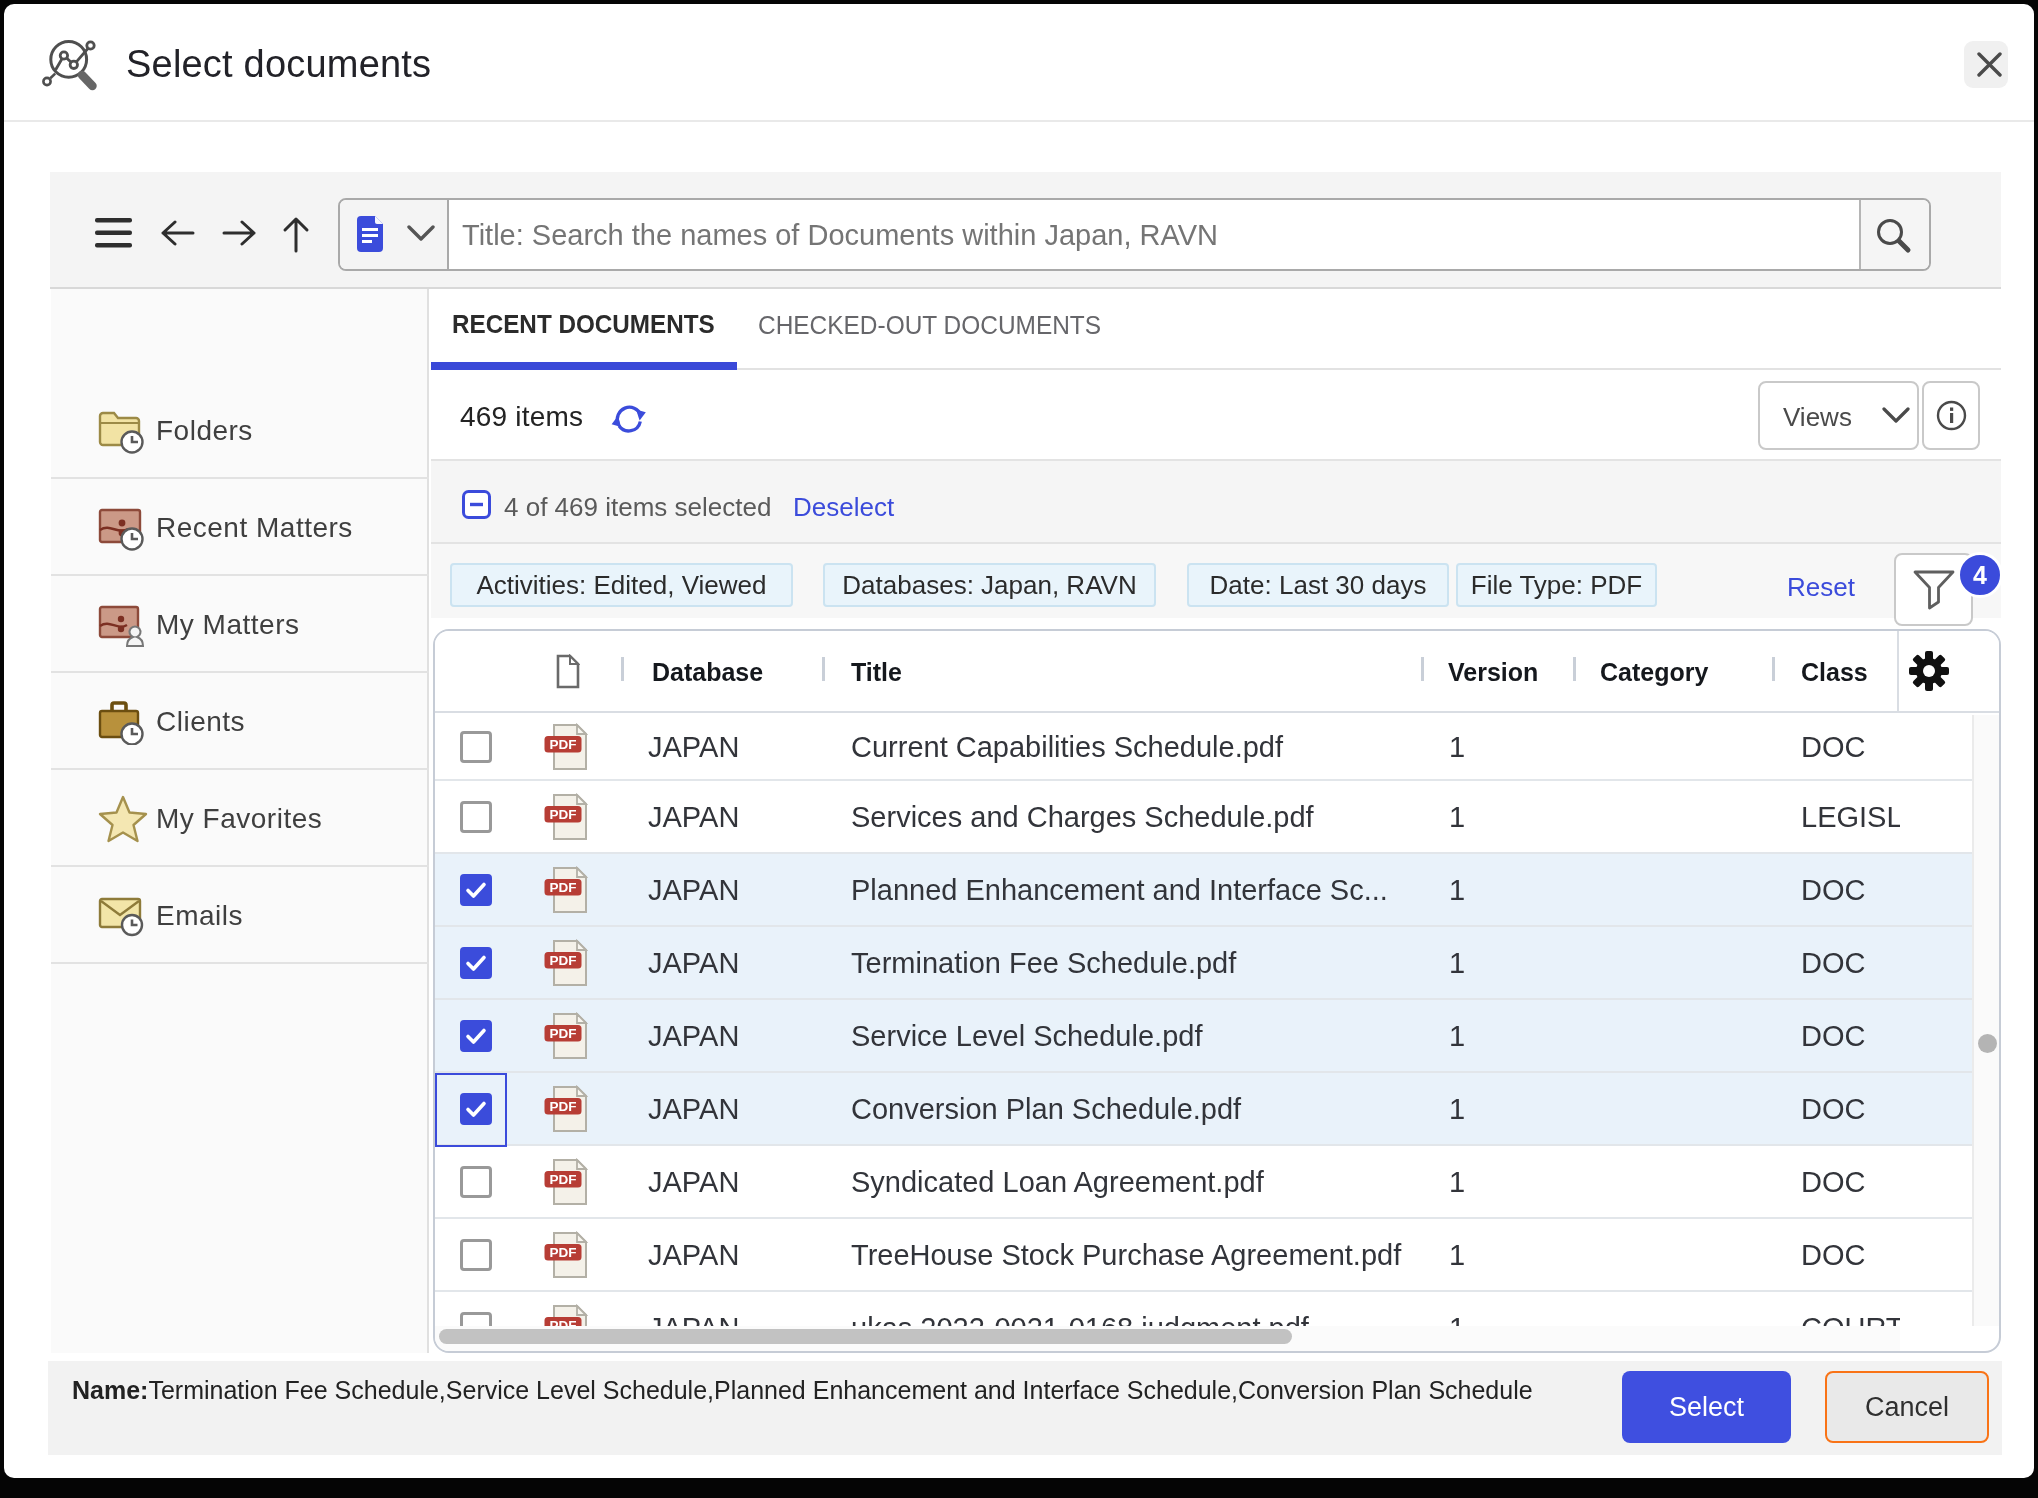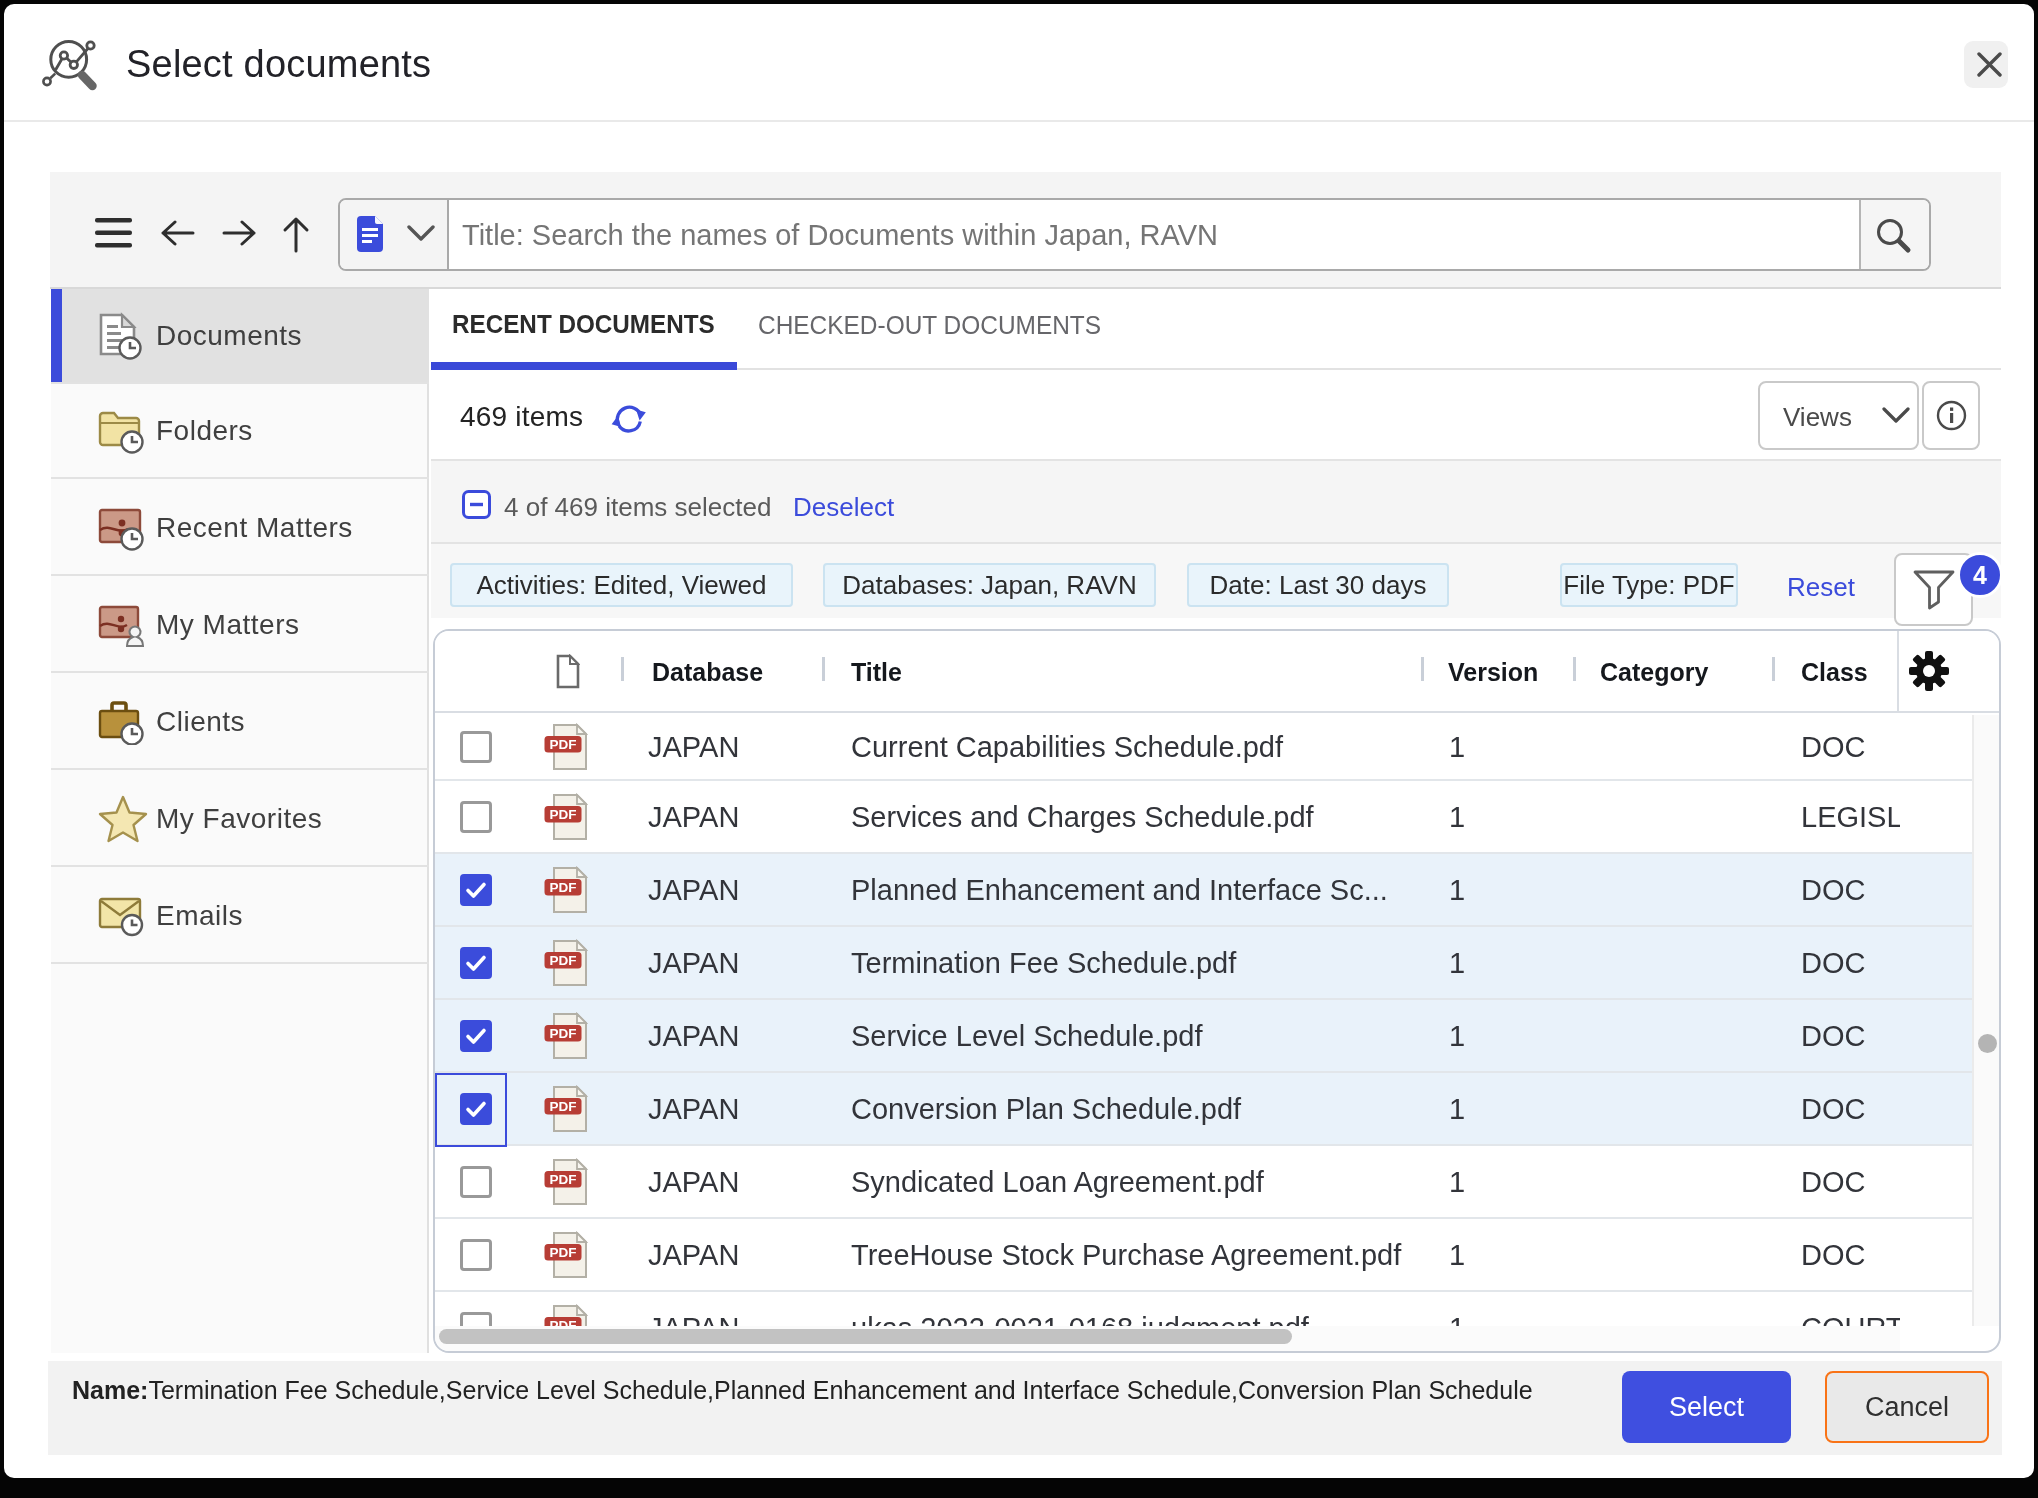--- a/index.html
+++ b/index.html
@@ -102,34 +102,20 @@
   <path d="M2 2 L14 14 L26 2" stroke="#555" stroke-width="3.4" fill="none" stroke-linecap="round" stroke-linejoin="round"></path>
 </svg>
 <div class="placeholder">Title: Search the names of Documents within Japan, RAVN</div>
 <svg class="abs" style="left:1875px;top:218px;" width="37" height="37" viewBox="0 0 37 37">
   <circle cx="15" cy="14" r="11.5" stroke="#4a4a4a" stroke-width="3" fill="none"></circle>
   <path d="M24 23 L33 32" stroke="#4a4a4a" stroke-width="5" stroke-linecap="round"></path>
 </svg>
 <div class="tbdivider"></div>
 
 <div class="sidebar">
-  <div class="sideitem" style="top:0px;background:#e1e1e1;">
-    <div class="abs" style="left:0;top:0;width:11px;height:93px;background:#3b4bdb;"></div>
-    <svg class="sideicon" width="44" height="48" viewBox="0 0 44 48">
-      <path d="M3 3 H24 L36 15 V42 H3 Z" fill="#fff" stroke="#8a8a8a" stroke-width="2.6"></path>
-      <path d="M24 3 L36 15 H24 Z" fill="#d9d9d9" stroke="#8a8a8a" stroke-width="2.2"></path>
-      <rect x="9" y="13" width="11" height="3" fill="#8a8a8a"></rect>
-      <rect x="9" y="20" width="14" height="3" fill="#8a8a8a"></rect>
-      <rect x="9" y="27" width="17" height="3" fill="#8a8a8a"></rect>
-      <rect x="9" y="34" width="13" height="3" fill="#8a8a8a"></rect>
-      <circle cx="32" cy="36" r="10.5" fill="#fff" stroke="#5a5a5a" stroke-width="2.4"></circle>
-      <path d="M32 30 V36 H38" stroke="#5a5a5a" stroke-width="2.6" fill="none"></path>
-    </svg>
-    <div class="sidelabel">Documents</div>
-  </div>
   <div class="sideitem" style="top:95px;">
     <svg class="sideicon" width="46" height="46" viewBox="0 0 46 46">
       <path d="M2 8 a3 3 0 0 1 3-3 H16 l4 5 H38 a3 3 0 0 1 3 3 V34 a3 3 0 0 1 -3 3 H5 a3 3 0 0 1 -3-3 Z" fill="#f2e3a4" stroke="#9c8a46" stroke-width="2.4"></path>
       <path d="M2 15 H41" stroke="#9c8a46" stroke-width="2"></path>
       <circle cx="34" cy="34" r="10.5" fill="#fff" stroke="#5a5a5a" stroke-width="2.4"></circle>
       <path d="M34 28 V34 H40" stroke="#5a5a5a" stroke-width="2.6" fill="none"></path>
     </svg>
     <div class="sidelabel">Folders</div>
   </div>
   <div class="sideitem" style="top:192px;">
@@ -208,21 +194,21 @@
   <rect x="1.5" y="1.5" width="26" height="26" rx="5" fill="#fff" stroke="#3b4bdb" stroke-width="3"></rect>
   <rect x="8" y="12.8" width="13" height="3.4" fill="#3b4bdb"></rect>
 </svg>
 <div class="seltext">4 of 469 items selected</div>
 <div class="deselect">Deselect</div>
 
 <div class="chiprow"></div>
 <div class="chip" style="left:450px;width:343px;">Activities: Edited, Viewed</div>
 <div class="chip" style="left:823px;width:333px;">Databases: Japan, RAVN</div>
 <div class="chip" style="left:1187px;width:262px;">Date: Last 30 days</div>
-<div class="chip" style="left:1560px;width:178px;">File Type: PDF</div>
+<div class="chip" style="left:1456px;width:201px;">File Type: PDF</div>
 <div class="reset">Reset</div>
 <div class="funnelbtn"></div>
 <svg class="abs" style="left:1913px;top:570px;" width="42" height="40" viewBox="0 0 42 40">
   <path d="M2 2 H40 L25.5 17.5 V32 L16.5 38 V17.5 Z" fill="none" stroke="#5f5f5f" stroke-width="2.8" stroke-linejoin="round"></path>
 </svg>
 <div class="badge">4</div>
 
 <div class="tcard" id="tcard">
   <div class="thead">
     <svg class="abs" style="left:121px;top:23px;" width="24" height="35" viewBox="0 0 24 35">

